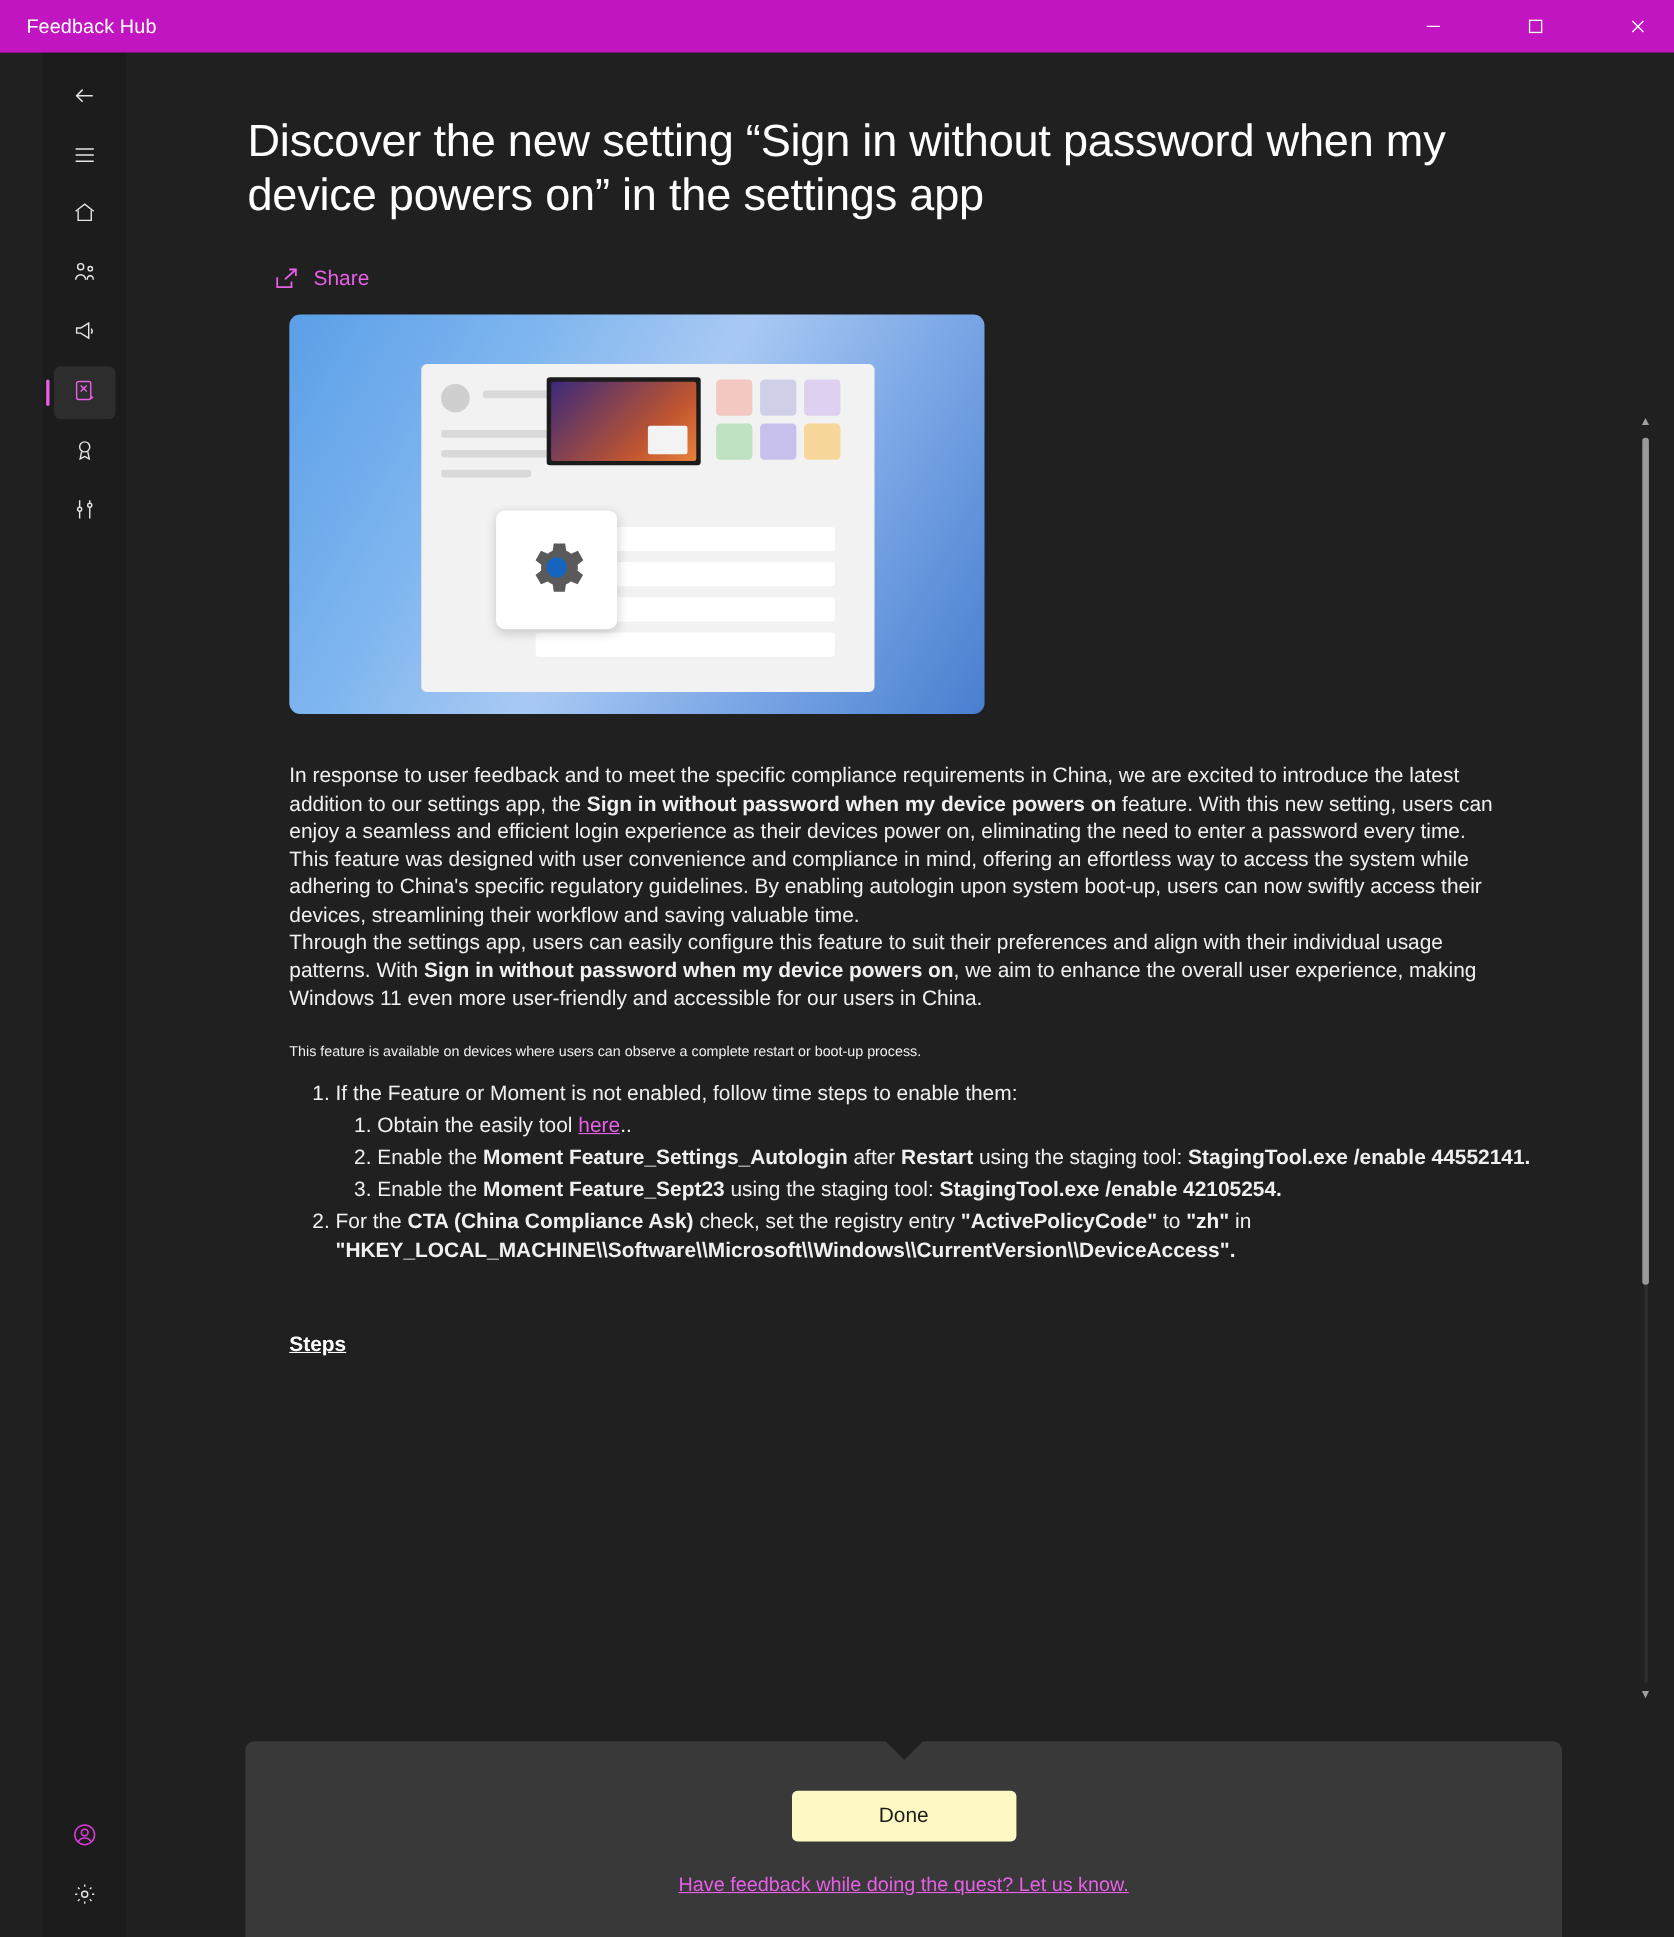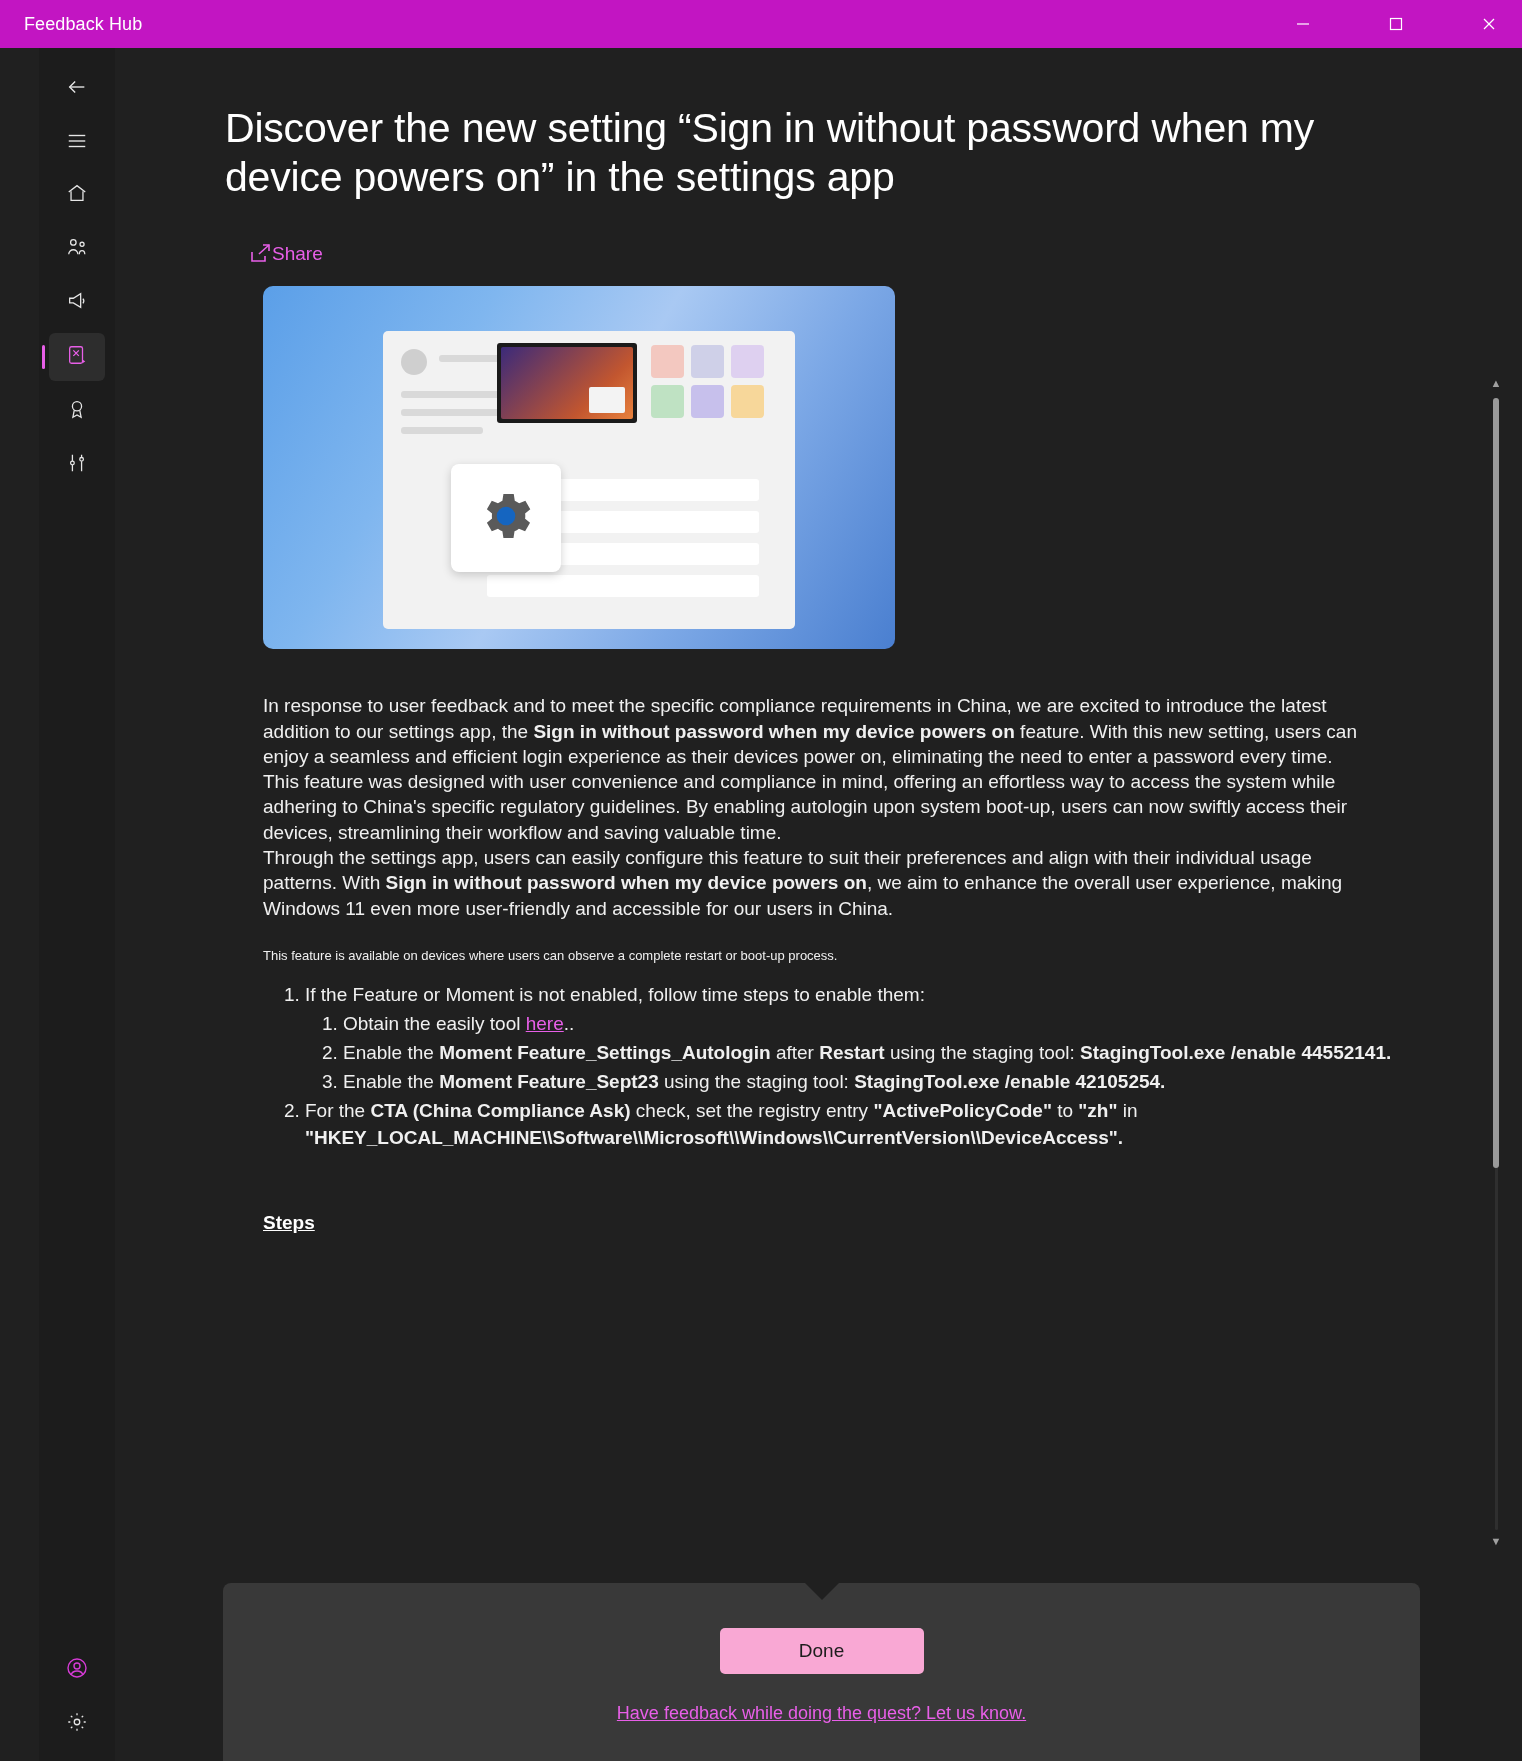--- a/index.html
+++ b/index.html
@@ -107,20 +107,21 @@
     font-weight: 400;
     font-size: 41px;
     line-height: 1.2;
     margin: 56px 0 0 110px;
     max-width: 1110px;
     letter-spacing: -0.2px;
   }
   .share-row {
     display: flex;
     align-items: center;
+    gap: 13px;
     margin: 40px 0 0 133px;
     width: fit-content;
     color: #e85fe8;
     font-size: 19px;
     text-align: right;
   }
   .share-row .share-icon { display: flex; align-items: center; }
 
   .hero {
     margin: 20px 0 0 148px;
@@ -243,21 +244,21 @@
     width: 0; height: 0;
     border-left: 18px solid transparent;
     border-right: 18px solid transparent;
     border-top: 18px solid #202020;
   }
   .done-btn {
     position: absolute;
     left: 50%; transform: translateX(-50%);
     top: 45px;
     width: 204px; height: 46px;
-    background: #f9a8d4;
+    background: #fef9c3;
     border: none;
     border-radius: 5px;
     color: #1d1d1d;
     font-size: 19px;
     font-family: "Liberation Sans", sans-serif;
     cursor: pointer;
   }
   .quest-link {
     position: absolute;
     left: 50%; transform: translateX(-50%);

